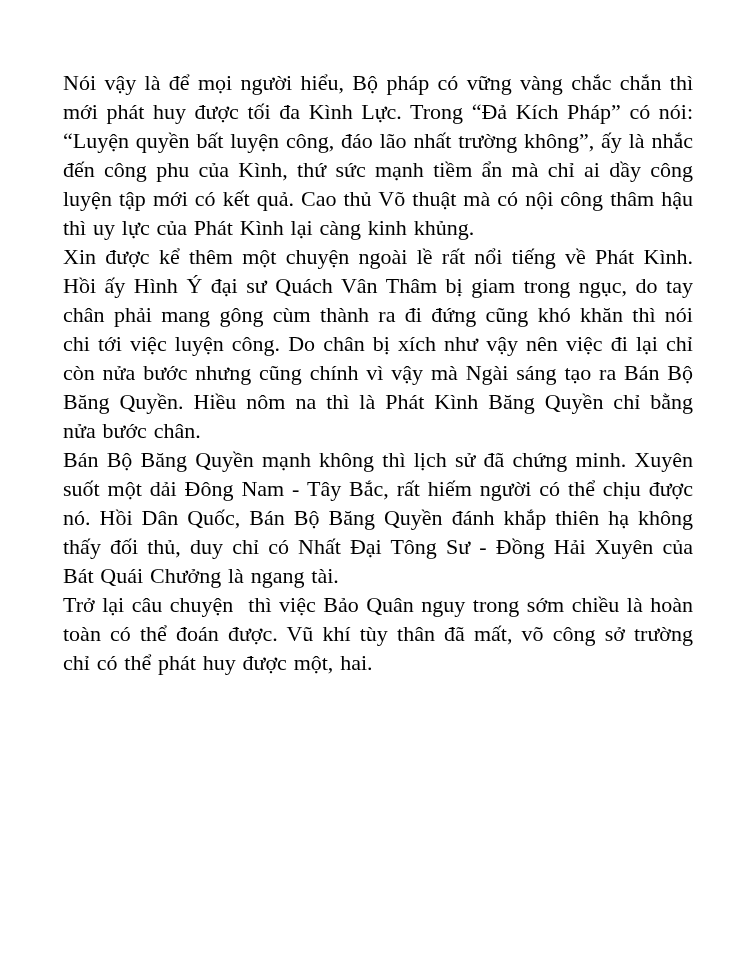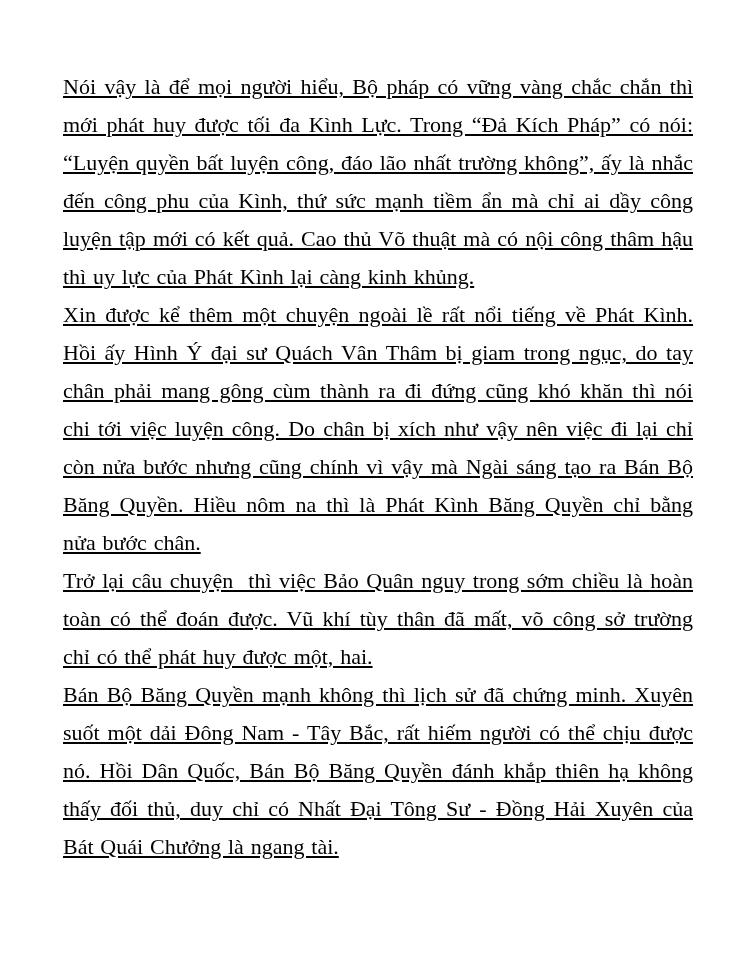--- a/index.html
+++ b/index.html
@@ -13,33 +13,32 @@
     overflow: hidden;
     position: relative;
   }
   .page-text {
     position: absolute;
     left: 63px;
     top: 68px;
     width: 630px;
     font-family: "Liberation Serif", "DejaVu Serif", serif;
     font-size: 22px;
-    line-height: 38px;
+    line-height: 29px;
     color: #000000;
     text-align: justify;
     word-spacing: 0.06em;
-    text-decoration: underline;
   }
   .page-text p {
     margin: 0;
     padding: 0;
     text-indent: 0;
   }
 </style>
 </head>
 <body>
 
 <div class="page-text">
   <p>Nói vậy là để mọi người hiểu, Bộ pháp có vững vàng chắc chắn thì mới phát huy được tối đa Kình Lực. Trong “Đả Kích Pháp” có nói: “Luyện quyền bất luyện công, đáo lão nhất trường không”, ấy là nhắc đến công phu của Kình, thứ sức mạnh tiềm ẩn mà chỉ ai dầy công luyện tập mới có kết quả. Cao thủ Võ thuật mà có nội công thâm hậu thì uy lực của Phát Kình lại càng kinh khủng.</p>
   <p>Xin được kể thêm một chuyện ngoài lề rất nổi tiếng về Phát Kình. Hồi ấy Hình Ý đại sư Quách Vân Thâm bị giam trong ngục, do tay chân phải mang gông cùm thành ra đi đứng cũng khó khăn thì nói chi tới việc luyện công. Do chân bị xích như vậy nên việc đi lại chỉ còn nửa bước nhưng cũng chính vì vậy mà Ngài sáng tạo ra Bán Bộ Băng Quyền. Hiều nôm na thì là Phát Kình Băng Quyền chỉ bằng nửa bước chân.</p>
+  <p>Bán Bộ Băng Quyền mạnh không thì lịch sử đã chứng minh. Xuyên suốt một dải Đông Nam - Tây Bắc, rất hiếm người có thể chịu được nó. Hồi Dân Quốc, Bán Bộ Băng Quyền đánh khắp thiên hạ không thấy đối thủ, duy chỉ có Nhất Đại Tông Sư - Đồng Hải Xuyên của Bát Quái Chưởng là ngang tài.</p>
   <p>Trở lại câu chuyện&nbsp; thì việc Bảo Quân nguy trong sớm chiều là hoàn toàn có thể đoán được. Vũ khí tùy thân đã mất, võ công sở trường chỉ có thể phát huy được một, hai.</p>
-  <p>Bán Bộ Băng Quyền mạnh không thì lịch sử đã chứng minh. Xuyên suốt một dải Đông Nam - Tây Bắc, rất hiếm người có thể chịu được nó. Hồi Dân Quốc, Bán Bộ Băng Quyền đánh khắp thiên hạ không thấy đối thủ, duy chỉ có Nhất Đại Tông Sư - Đồng Hải Xuyên của Bát Quái Chưởng là ngang tài.</p>
 </div>
 
 </body></html>

